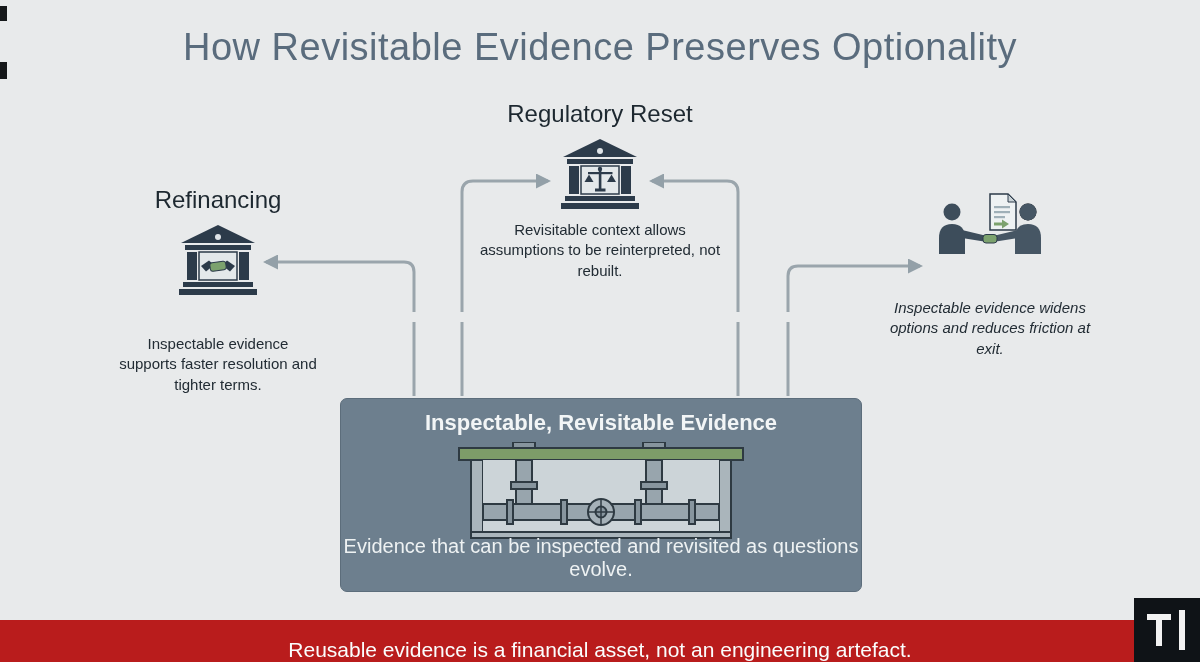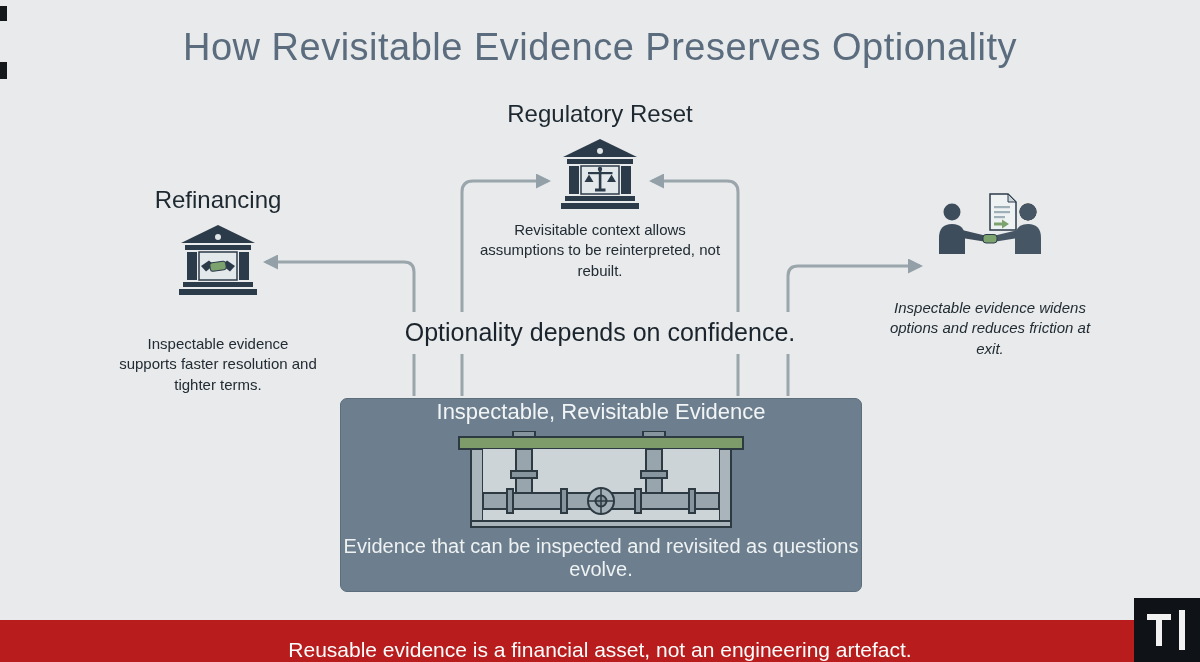--- a/index.html
+++ b/index.html
@@ -41,21 +41,21 @@
     position:absolute;left:320px;top:312px;width:560px;z-index:2;
     background:#e8eaeb;text-align:center;padding:4px 0 6px;
   }
   .statement div{font-size:25px;font-weight:500;color:#1b242c;line-height:1.28;}
 
   .evidence-box{
     position:absolute;left:340px;top:398px;width:522px;height:194px;z-index:2;
     background:#6d7f8e;border:1px solid #5c6d7b;border-radius:7px;box-sizing:border-box;
     text-align:center;
   }
-  .evidence-title{font-size:22px;font-weight:400;color:#f2f5f6;}
+  .evidence-title{margin-top:11px;font-size:22px;font-weight:700;color:#f2f5f6;}
   .evidence-illustration{margin-top:6px;}
   .evidence-caption{
     position:absolute;bottom:10px;left:0;width:100%;
     font-size:20px;color:#eef2f3;
   }
 
   .footer-bar{
     position:absolute;left:0;bottom:0;width:100%;height:42px;z-index:4;
     background:#b91c1c;display:flex;align-items:flex-end;justify-content:center;
   }
@@ -147,21 +147,20 @@
         <circle cx="93" cy="20" r="8.5" fill="#465664"></circle>
         <path d="M80 62 V46 Q80 32 93 32 Q106 32 106 46 V62 Z" fill="#465664"></path>
         <polygon points="83,38 58,44 58,50 83,46" fill="#465664"></polygon>
         <rect x="48" y="42.5" width="14" height="8.5" rx="3" fill="#7ca26e" stroke="#2c3b4a"></rect>
       </svg>
     </div>
     <div class="node-caption">Inspectable evidence widens options and reduces friction at exit.</div>
   </div>
 
   <div class="statement">
-    <div>Optionality depends on confidence.</div>
   </div>
 
   <div class="evidence-box">
     <div class="evidence-title">Inspectable, Revisitable Evidence</div>
     <div class="evidence-illustration">
       <svg width="300" height="104" viewBox="0 0 300 104">
         <rect x="62" y="0" width="22" height="8" fill="#87959e" stroke="#2e3a42" stroke-width="2"></rect>
         <rect x="192" y="0" width="22" height="8" fill="#87959e" stroke="#2e3a42" stroke-width="2"></rect>
         <rect x="8" y="6" width="284" height="12" fill="#7d9c69" stroke="#2e3a42" stroke-width="2"></rect>
         <rect x="20" y="18" width="12" height="78" fill="#aab5bb" stroke="#2e3a42" stroke-width="2"></rect>

